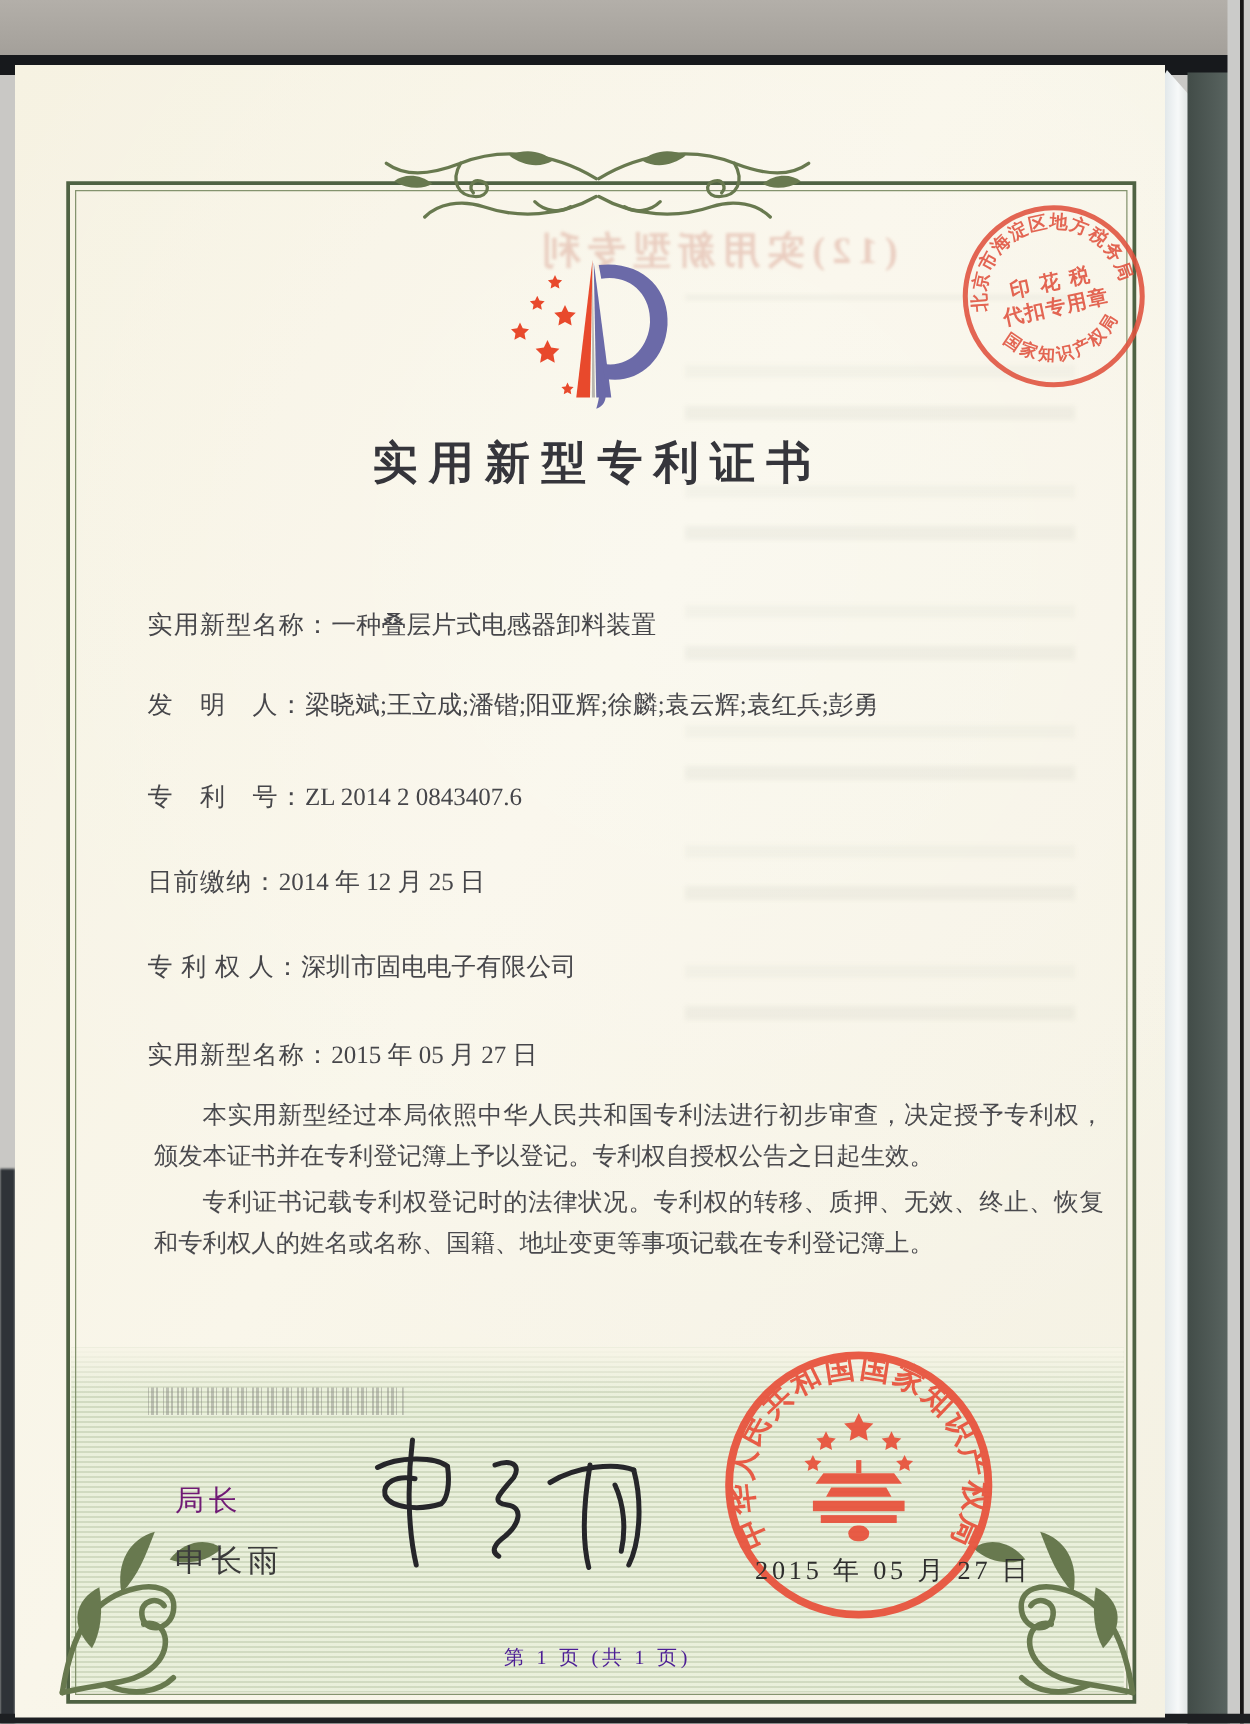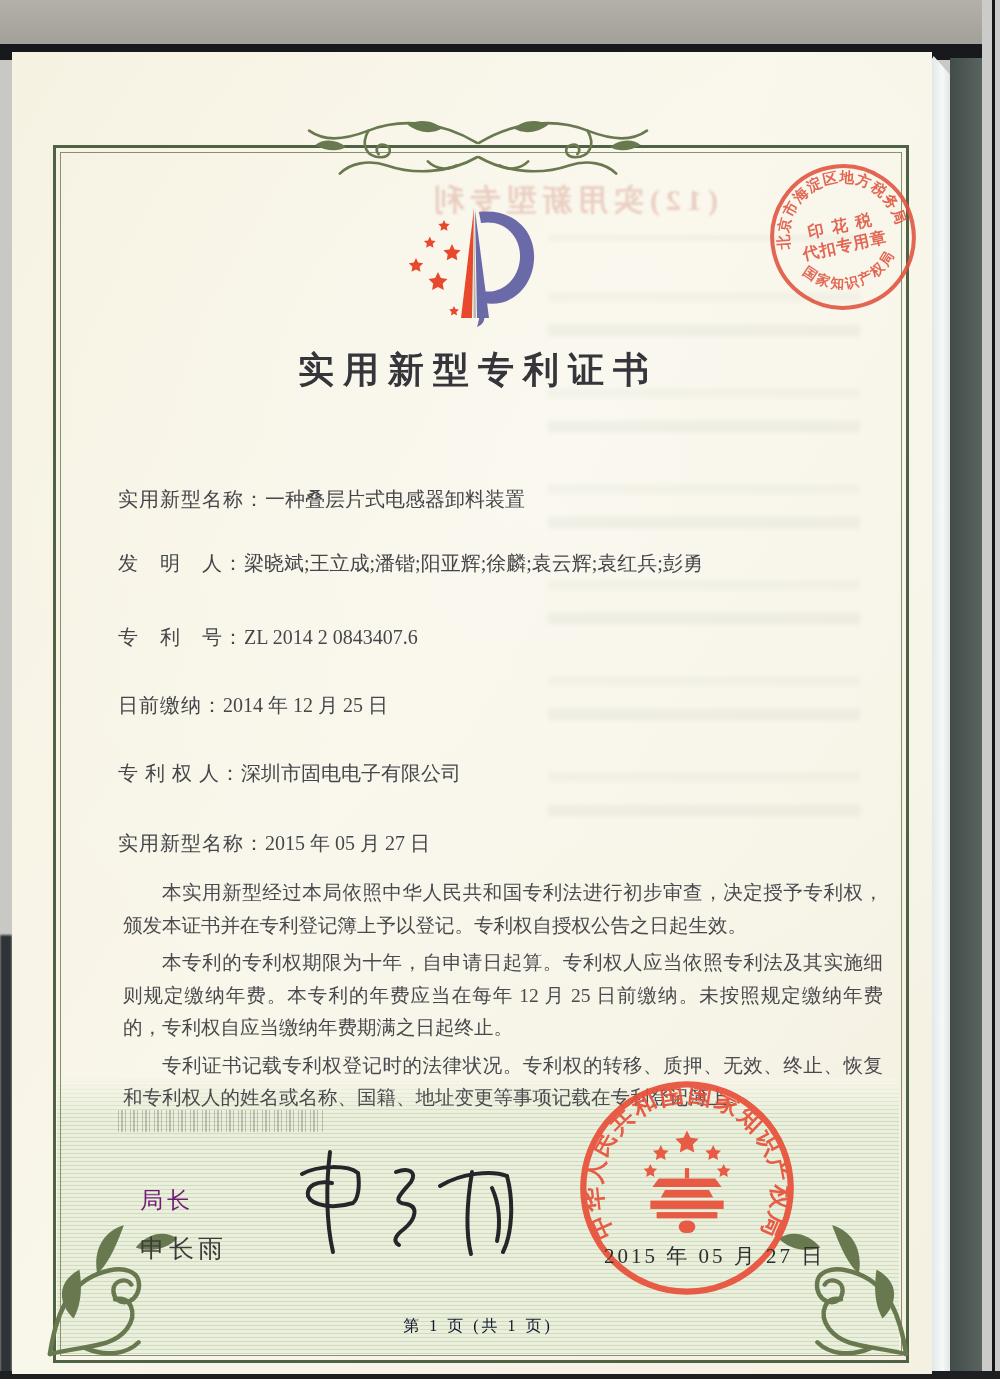--- a/index.html
+++ b/index.html
@@ -64,21 +64,21 @@
 
   .signer-title { left:140px; top:1185px; font-size:23px; letter-spacing:4px; color:#701a75; }
   .signer-name  { left:140px; top:1232px; font-size:25px; letter-spacing:4px; color:#3b3b3b; }
 
   .signature { left:268px; top:1142px; }
   .issue-seal { left:577px; top:1078px; opacity:.92; }
   .seal-date { left:604px; top:1242px; font-size:21px; letter-spacing:3px; color:#2e2e2e; z-index:6; }
   .tax-stamp { left:752px; top:146px; transform:rotate(-12deg); opacity:.88; z-index:5; }
 
   .footer { left:278px; top:1316px; width:400px; text-align:center;
-            font-size:16px; letter-spacing:3px; color:#0f172a; }
+            font-size:16px; letter-spacing:3px; color:#4c1d95; }
 
   .ornament { color:#68794f; }
 </style>
 </head>
 <body>
 
 <div class="stage">
 
   
   <div class="abs scanner-top"></div>
@@ -173,21 +173,20 @@
   <div class="abs field f4">
     <span class="lbl">专 利 权 人：</span><span>深圳市固电电子有限公司</span>
   </div>
   <div class="abs field f5">
     <span class="lbl">实用新型名称：</span><span>2015 年 05 月 27 日</span>
   </div>
 
   
   <div class="abs body-text">
     <p>本实用新型经过本局依照中华人民共和国专利法进行初步审查，决定授予专利权，颁发本证书并在专利登记簿上予以登记。专利权自授权公告之日起生效。</p>
-    <p>本专利的专利权期限为十年，自申请日起算。专利权人应当依照专利法及其实施细则规定缴纳年费。本专利的年费应当在每年 12 月 25 日前缴纳。未按照规定缴纳年费的，专利权自应当缴纳年费期满之日起终止。</p>
     <p>专利证书记载专利权登记时的法律状况。专利权的转移、质押、无效、终止、恢复和专利权人的姓名或名称、国籍、地址变更等事项记载在专利登记簿上。</p>
   </div>
 
   
   <div class="abs barcode"></div>
 
   
   <div class="abs signer-title">局长</div>
   <div class="abs signer-name">申长雨</div>
 

